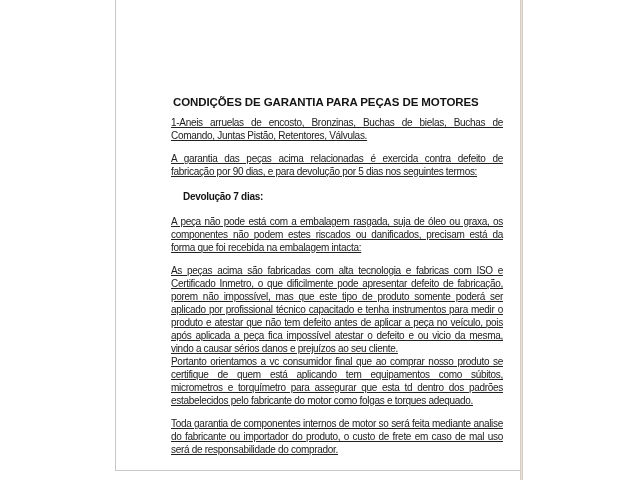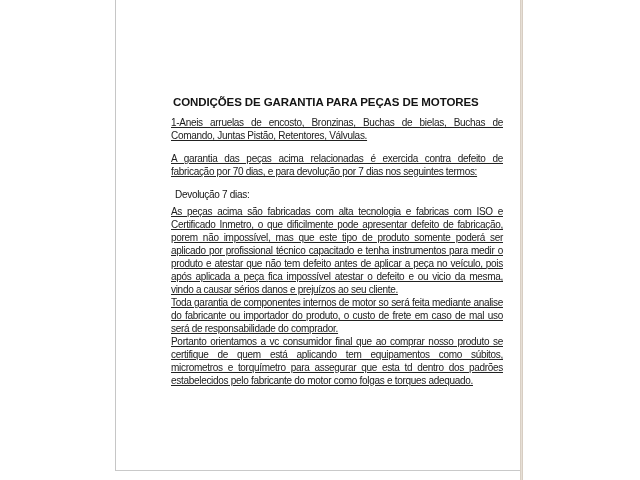--- a/index.html
+++ b/index.html
@@ -52,23 +52,23 @@
   .doc-title {
     font-size: 11.5px;
     line-height: 14px;
     font-weight: bold;
     color: #141414;
     letter-spacing: -0.1px;
     margin: 0 0 7px 2px;
     white-space: nowrap;
   }
   .heading {
-    font-weight: normal;
+    font-weight: bold;
     color: #141414;
-    margin: 4px;
+    margin: 12px;
   }
   .heading.gap-after { margin-bottom: 10px; }
   .para {
     margin: 0 0 10px 0;
     text-align: justify;
     text-decoration: underline;
   }
   .para.no-gap { margin-bottom: 0; }
 </style>
 </head>
@@ -76,30 +76,31 @@
 
 <div class="stage">
 
   <div class="page">
     <div class="content">
 
       <div class="doc-title">CONDIÇÕES DE GARANTIA PARA PEÇAS DE MOTORES</div>
 
       <div class="para">1-Aneis arruelas de encosto, Bronzinas, Buchas de bielas, Buchas de Comando, Juntas Pistão, Retentores, Válvulas.</div>
 
-      <div class="para">A garantia das peças acima relacionadas é exercida contra defeito de fabricação por 70 dias, e para devolução por 7 dias nos seguintes termos:</div>
+      <div class="para">A garantia das peças acima relacionadas é exercida contra defeito de fabricação por 90 dias, e para devolução por 5 dias nos seguintes termos:</div>
 
       <div class="heading">Devolução 7 dias:</div>
 
+      <div class="para">A peça não pode está com a embalagem rasgada, suja de óleo ou graxa, os componentes não podem estes riscados ou danificados, precisam está da forma que foi recebida na embalagem intacta:</div>
 
 
       <div class="para no-gap">As peças acima são fabricadas com alta tecnologia e fabricas com ISO e Certificado Inmetro, o que dificilmente pode apresentar defeito de fabricação, porem não impossível, mas que este tipo de produto somente poderá ser aplicado por profissional técnico capacitado e tenha instrumentos para medir o produto e atestar que não tem defeito antes de aplicar a peça no veículo, pois após aplicada a peça fica impossível atestar o defeito e ou  vicio da mesma, vindo a causar sérios danos e prejuízos ao seu cliente.</div>
 
+      <div class="para">Portanto orientamos a vc consumidor final que ao comprar nosso produto se certifique de quem está aplicando tem equipamentos como súbitos, micrometros e torquímetro para assegurar que esta td dentro dos padrões estabelecidos pelo fabricante do motor como folgas e torques adequado.</div>
+
       <div class="para no-gap">Toda garantia de componentes internos de motor so será feita mediante analise do fabricante ou importador do produto, o custo de frete em caso de mal uso será de responsabilidade do comprador.</div>
-
-      <div class="para">Portanto orientamos a vc consumidor final que ao comprar nosso produto se certifique de quem está aplicando tem equipamentos como súbitos, micrometros e torquímetro para assegurar que esta td dentro dos padrões estabelecidos pelo fabricante do motor como folgas e torques adequado.</div>
 
     </div>
   </div>
 
   <div class="page-edge"></div>
 
 </div>
 
 </body></html>

